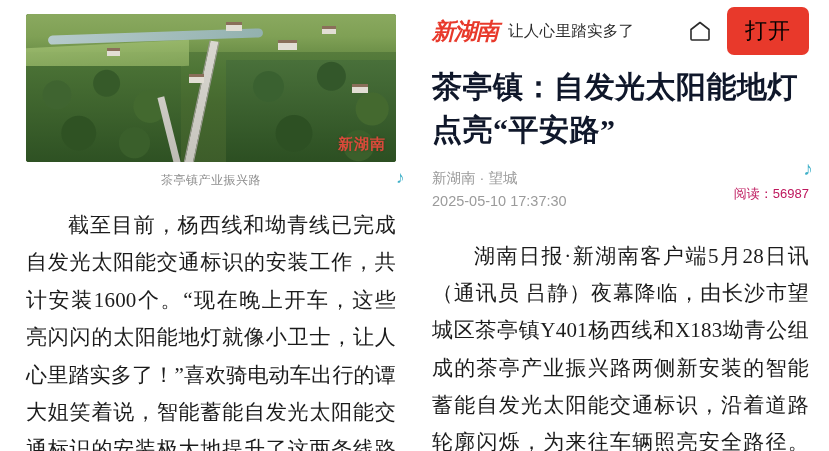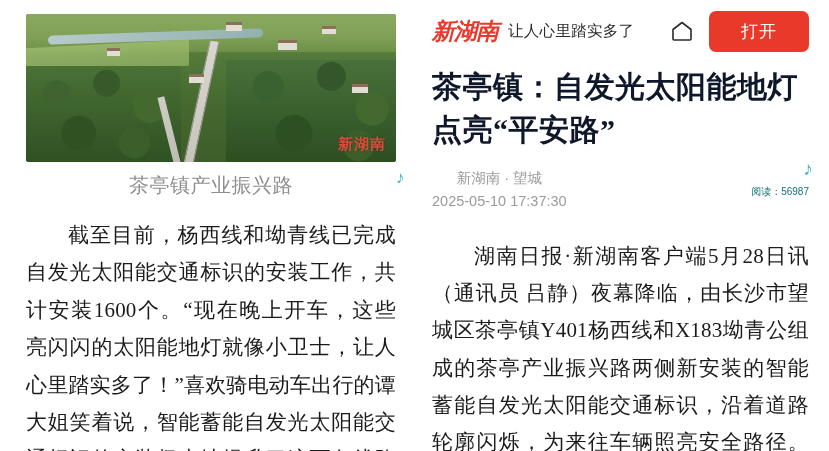--- a/index.html
+++ b/index.html
@@ -112,21 +112,21 @@
     font-family: "Liberation Serif", serif;
     letter-spacing: 1px;
     opacity: .92;
     text-shadow: 0 0 3px rgba(0,0,0,.25);
   }
 
   .caption {
     margin: 10px 18px 0 26px;
     text-align: center;
     color: #8d8d8d;
-    font-size: 20px;
+    font-size: 12px;
     letter-spacing: .5px;
   }
 
   .left-body {
     margin: 18px 18px 0 26px;
     font-family: "Liberation Serif", serif;
     font-size: 21px;
     line-height: 1.78;
     color: #1b1b1b;
     text-align: justify;
@@ -182,55 +182,54 @@
     letter-spacing: .3px;
   }
   .topbar-spacer { flex: 1; }
   .home-icon {
     width: 34px; height: 34px;
     display: flex; align-items: center; justify-content: center;
     color: #2b2b2b;
   }
   .open-btn {
     background: #e8392b;
-    color: #ffffff;
+    color: #000000;
     border: none;
     border-radius: 7px;
-    font-size: 17px;
-    padding: 9px 32px;
+    font-size: 22px;
+    padding: 9px 18px;
     font-family: "Liberation Sans", sans-serif;
     cursor: pointer;
     letter-spacing: 1px;
   }
 
   .headline {
     margin-top: 10px;
     font-family: "Liberation Serif", serif;
     font-weight: bold;
     font-size: 30px;
     line-height: 1.42;
     color: #0f172a;
     letter-spacing: .5px;
   }
 
   .meta {
     margin-top: 16px;
     display: flex;
     align-items: flex-start;
     justify-content: space-between;
-    text-align: center;
   }
   .meta-left {
     color: #9b9b9b;
     font-size: 14.5px;
     line-height: 1.6;
   }
   .meta-right {
-    color: #0f766e;
-    font-size: 10px;
+    color: #be185d;
+    font-size: 13px;
     padding-top: 18px;
     white-space: nowrap;
     margin-left: 20px;
   }
   .note-right {
     position: absolute;
     right: 16px;
     top: 158px;
     color: #3fb0c8;
     font-size: 19px;

